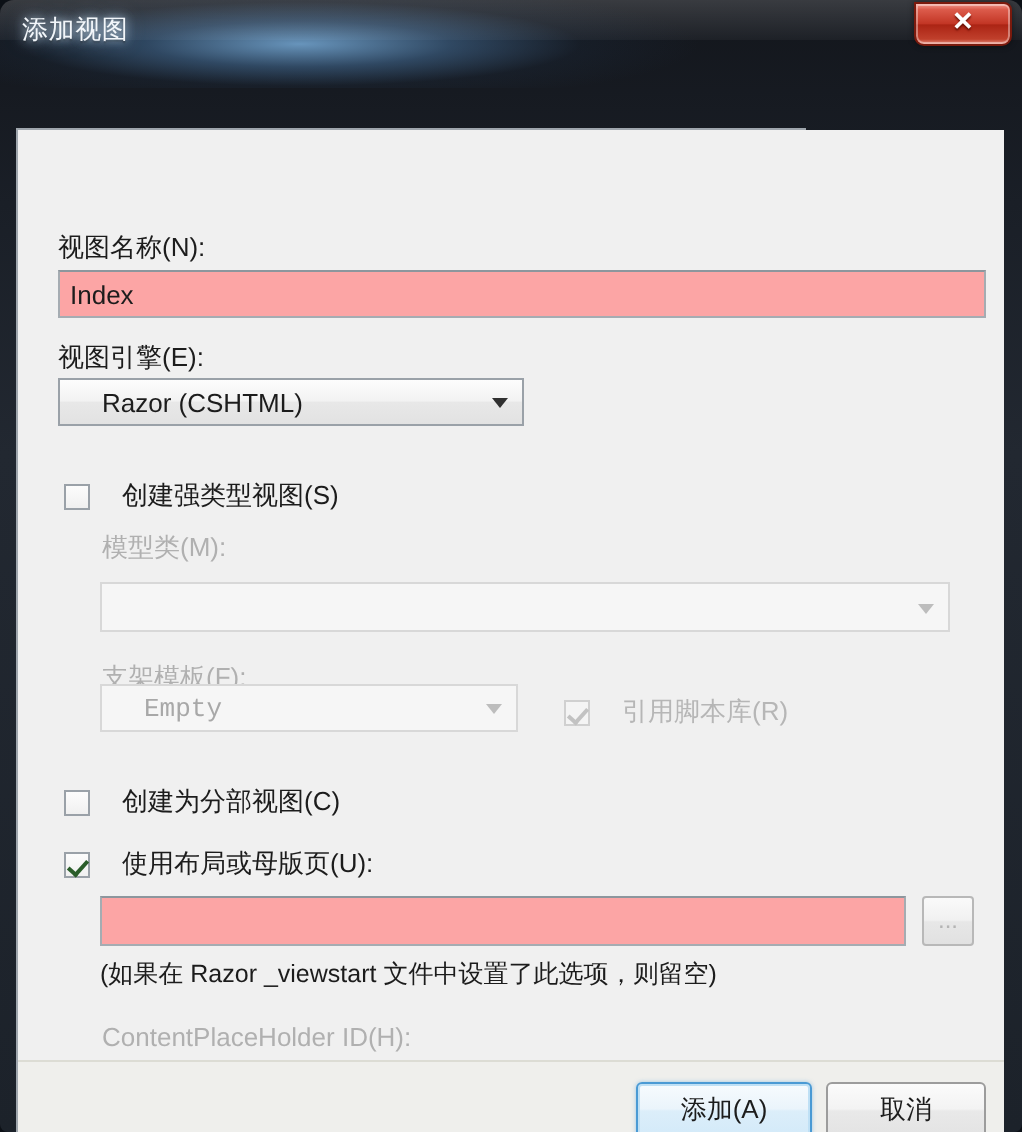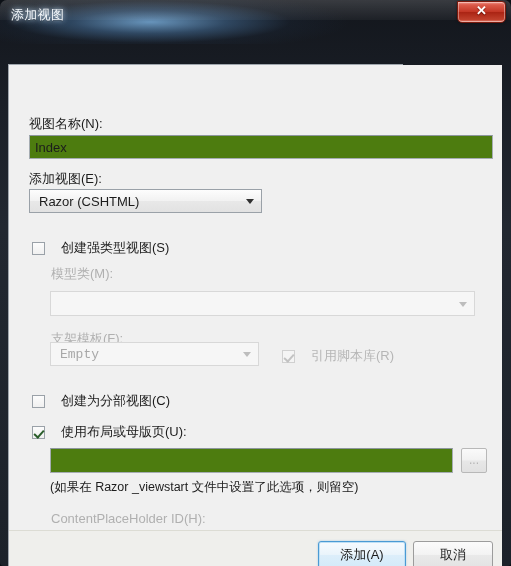--- a/index.html
+++ b/index.html
@@ -107,21 +107,21 @@
     position: absolute;
     font-size: 13px;
     color: #1c1c1c;
     white-space: nowrap;
   }
   .label.disabled { color: #b0b0b0; }
 
   .textbox {
     position: absolute;
     box-sizing: border-box;
-    background: #4d7c0f;
+    background: #fca5a5;
     border: 1px solid #a5acb2;
     border-top-color: #8d969d;
     font-size: 13px;
     color: #1c1c1c;
     padding: 3px 5px 0 5px;
     line-height: 18px;
     overflow: hidden;
     white-space: nowrap;
   }
   .textbox.disabled {
@@ -130,21 +130,21 @@
     color: #a6a6a6;
   }
 
   .combo {
     position: absolute;
     box-sizing: border-box;
     background: linear-gradient(180deg, #fdfdfd 0%, #f2f2f2 48%, #e8e8e8 50%, #e2e2e2 100%);
     border: 1px solid #9aa1a8;
     font-size: 13px;
     color: #1c1c1c;
-    padding: 3px 22px 0 9px;
+    padding: 3px 22px 0 21px;
     line-height: 18px;
     overflow: hidden;
     white-space: nowrap;
     cursor: default;
   }
   .combo.disabled {
     background: #f6f6f6;
     border-color: #d8d8d8;
     color: #a8a8a8;
     font-family: Liberation Mono, monospace;
@@ -263,21 +263,21 @@
     </div>
   </div>
 
   <div class="client">
 
     <div class="content">
 
       <div class="label" style="left:20px; top:50px;">视图名称(N):</div>
       <div class="textbox" style="left:20px; top:70px; width:464px; height:24px;">Index</div>
 
-      <div class="label" style="left:20px; top:105px;">添加视图(E):</div>
+      <div class="label" style="left:20px; top:105px;">视图引擎(E):</div>
       <div class="combo" style="left:20px; top:124px; width:233px; height:24px;">
         <span>Razor (CSHTML)</span>
         <span class="arrow"></span>
       </div>
 
       <div class="checkbox-row" style="left:23px; top:174px;">
         <span class="cb-box"></span>
         <span class="cb-label">创建强类型视图(S)</span>
       </div>
 

